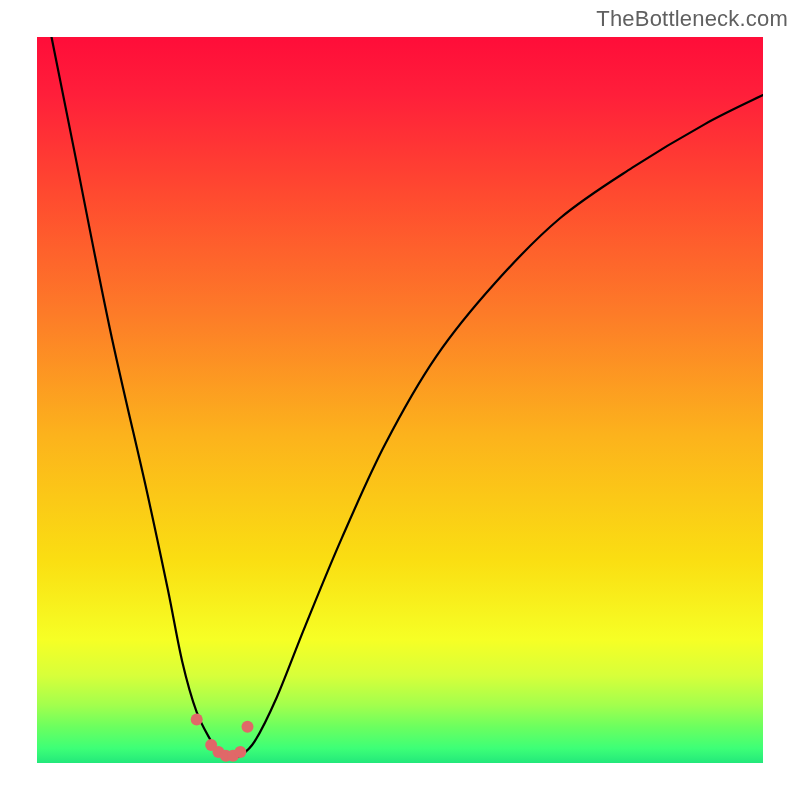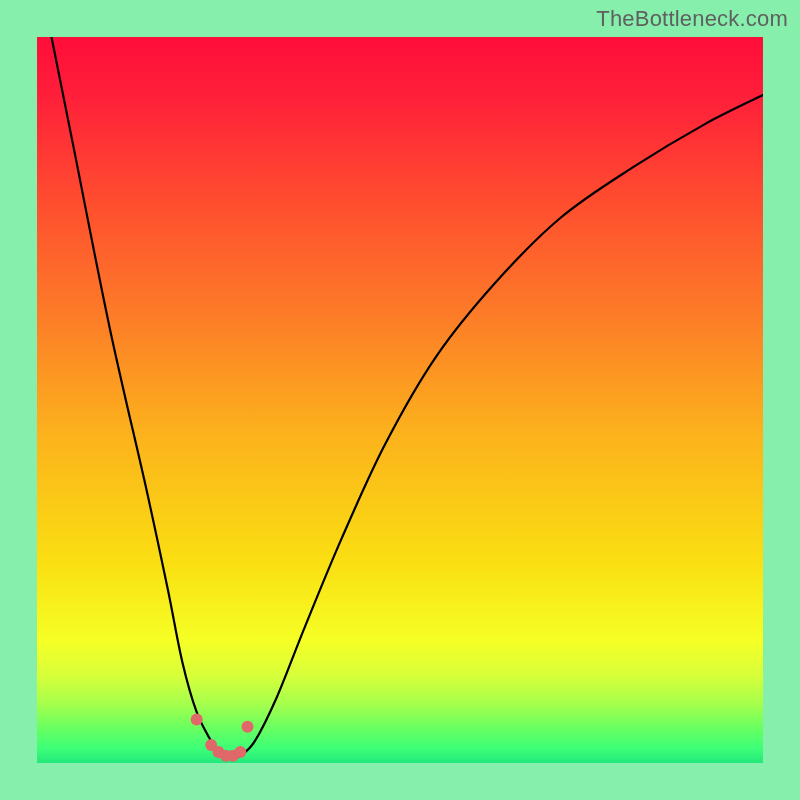--- a/index.html
+++ b/index.html
@@ -8,21 +8,21 @@
     width: 800px;
     height: 800px;
     overflow: hidden;
     background: #000;
     font-family: Arial, Helvetica, sans-serif;
   }
   .frame {
     position: relative;
     width: 800px;
     height: 800px;
-    background: #86efac;
+    background: #ffffff;
     text-decoration: underline;
   }
   .watermark {
     position: absolute;
     top: 6px;
     right: 12px;
     color: #606060;
     font-size: 22px;
     font-weight: 500;
     letter-spacing: 0.2px;

